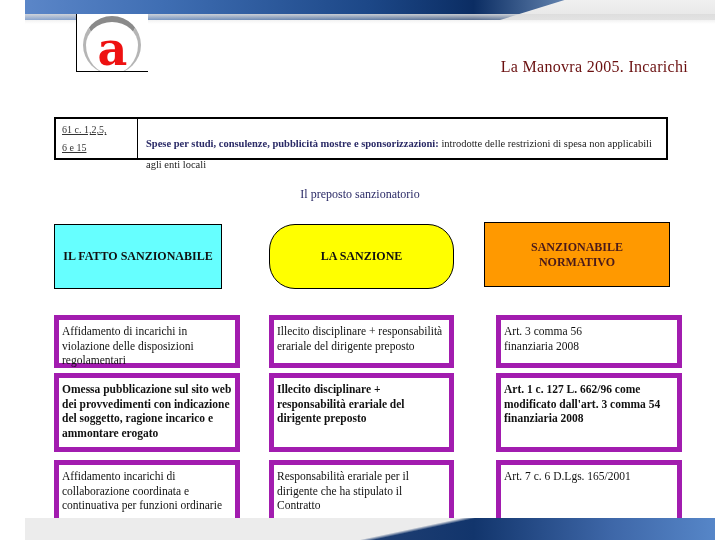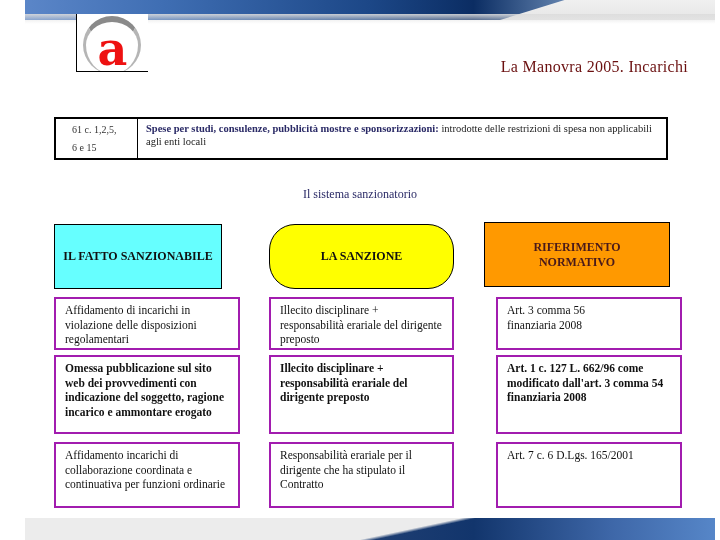--- a/index.html
+++ b/index.html
@@ -13,34 +13,34 @@
     background:linear-gradient(180deg,#f0f0f0,#e6e6e6); clip-path:polygon(30% 0,100% 0,100% 100%,0 100%); }
   .logo { position:absolute; left:76px; top:14px; width:71px; height:57px; background:#fff;
     border-left:1px solid #000; border-bottom:1px solid #000; overflow:hidden; }
   .logo-arc { position:absolute; left:6px; top:2px; width:58px; height:58px; border-radius:50%;
     border-top:6px solid #8a8a8a; border-left:3px solid #b5b5b5; border-right:3px solid #b5b5b5;
     border-bottom:0 solid transparent; box-sizing:border-box; }
   .logo-letter { position:absolute; left:0; width:71px; top:12px; text-align:center;
     font-family:"DejaVu Serif", serif; font-weight:bold; font-size:46px; line-height:46px; color:#ee1111; }
   .title { position:absolute; right:32px; top:58px; font-size:16px; color:#6b1010; font-family:"Liberation Serif", serif; font-weight:normal; letter-spacing:0.3px; }
   .intro-box { position:absolute; left:54px; top:117px; width:610px; height:39px; border:2px solid #000; display:flex; }
-  .intro-ref { width:82px; border-right:1px solid #000; padding:2px 16px; box-sizing:border-box;
-    font-size:10px; line-height:18px; color:#333; font-family:"Liberation Serif", serif; }
-  .intro-text { flex:1; padding:3px 8px; font-size:10.5px; line-height:13px; color:#222; font-family:"Liberation Serif", serif; }
+  .intro-ref { width:82px; border-right:1px solid #000; padding:2px 6px; box-sizing:border-box;
+    font-size:10px; line-height:18px; color:#333; font-family:"Liberation Serif", serif;text-decoration:underline; }
+  .intro-text { flex:1; padding:14px 8px; font-size:10.5px; line-height:21px; color:#222; font-family:"Liberation Serif", serif; }
   .intro-text b { color:#2a2a66; }
   .section { position:absolute; left:0; width:720px; top:187px; text-align:center; font-size:12px;
     color:#2a2a66; font-family:"Liberation Serif", serif; }
   .hbox { position:absolute; top:224px; height:65px; border:1px solid #000; box-sizing:border-box;
     display:flex; align-items:center; justify-content:center; text-align:center;
     font-family:"Liberation Serif", serif; font-size:12px; font-weight:bold; color:#111; line-height:15px; }
   .h1 { left:54px; width:168px; background:#66ffff; }
   .h2 { left:269px; width:185px; background:#ffff00;border-radius:26px; }
   .h3 { left:484px; top:222px; width:186px; background:#ff9900; color:#4a1a1a; }
-  .cell { position:absolute; border:2px solid #a21caf; box-sizing:border-box; background:#fff;
-    padding:4px 9px; font-family:"Liberation Serif", serif; font-size:11.5px; line-height:14.5px; color:#111; }
+  .cell { position:absolute; border:5px solid #a21caf; box-sizing:border-box; background:#fff;
+    padding:4px 3px; font-family:"Liberation Serif", serif; font-size:11.5px; line-height:14.5px; color:#111;margin-top:18px; }
   .c1 { left:54px; width:186px; }
   .c2 { left:269px; width:185px; }
   .c3 { left:496px; width:186px; }
   .r1 { top:297px; height:53px; }
   .r2 { top:355px; height:79px;font-weight:bold; }
   .r3 { top:442px; height:66px; }
   .banner-bottom { position:absolute; left:25px; top:518px; width:690px; height:22px;
     background:linear-gradient(90deg,#ececec 0%,#e8e8e8 10%,#c8ccd2 30%,#1f3f73 50%,#12356c 65%,#3e67a8 85%,#5686c8 100%);
     clip-path:polygon(0 0,100% 0,100% 100%,0 100%); }
   .banner-bottom-light { position:absolute; left:25px; top:518px; width:690px; height:22px;
@@ -61,26 +61,26 @@
 <div class="title">La Manovra 2005.  Incarichi</div>
 
 <div class="intro-box">
   <div class="intro-ref">
     <div>61 c. 1,2,5,</div>
     <div>6 e 15</div>
   </div>
   <div class="intro-text"><b>Spese per studi, consulenze, pubblicità mostre e sponsorizzazioni:</b><span> introdotte delle restrizioni di spesa non applicabili agli enti locali</span></div>
 </div>
 
-<div class="section">Il sistema sanzionatorio</div>
+<div class="section">Il preposto sanzionatorio</div>
 
 <div class="hbox h1">IL FATTO SANZIONABILE</div>
 <div class="hbox h2">LA SANZIONE</div>
 <div class="hbox h3">
-    <span style="display:block;width:110px;">RIFERIMENTO NORMATIVO</span>
+    <span style="display:block;width:110px;">SANZIONABILE NORMATIVO</span>
   </div>
 
 <div class="cell c1 r1">Affidamento di incarichi in violazione delle disposizioni regolamentari</div>
 <div class="cell c2 r1">Illecito disciplinare + responsabilità erariale del dirigente preposto</div>
 <div class="cell c3 r1" style="padding-right:50px;">Art. 3 comma 56 finanziaria 2008</div>
 
 <div class="cell c1 r2">Omessa pubblicazione sul sito web dei provvedimenti con indicazione del soggetto, ragione incarico e ammontare erogato</div>
 <div class="cell c2 r2">Illecito disciplinare + responsabilità erariale del dirigente preposto</div>
 <div class="cell c3 r2">Art. 1 c. 127 L. 662/96 come modificato dall'art. 3 comma 54 finanziaria 2008</div>
 

